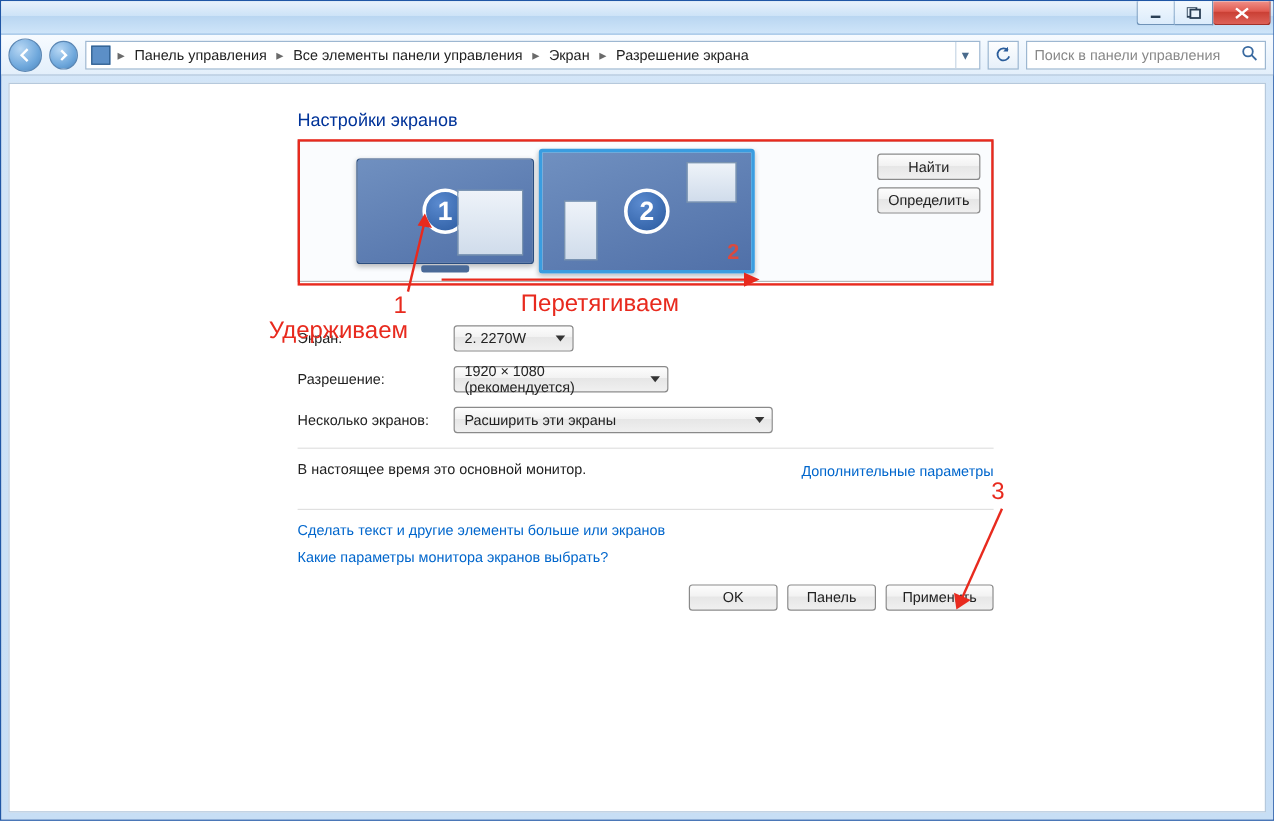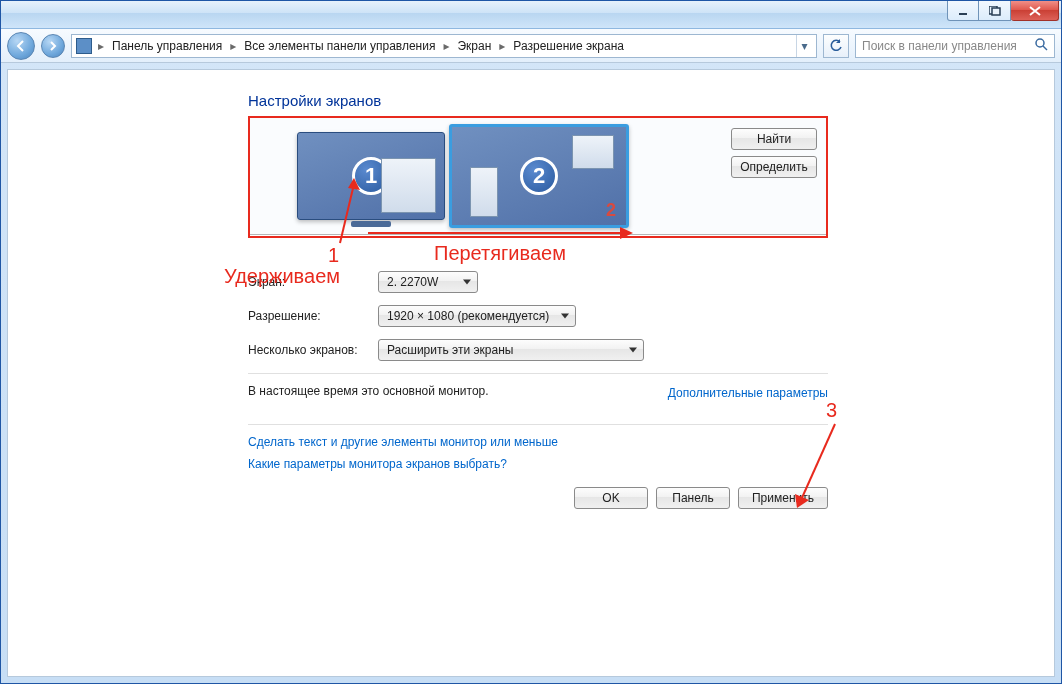--- a/index.html
+++ b/index.html
@@ -366,21 +366,21 @@
       <div class="form-row">
         <span class="lbl">Экран:</span>
         <div class="w7drop" style="width:100px">
           <span>2. 2270W</span>
           <span class="arrow"></span>
         </div>
       </div>
 
       <div class="form-row">
         <span class="lbl">Разрешение:</span>
-        <div class="w7drop" style="width:198px">
+        <div class="w7drop" style="width:179px">
           <span>1920 × 1080 (рекомендуется)</span>
           <span class="arrow"></span>
         </div>
       </div>
 
 
       <div class="form-row">
         <span class="lbl">Несколько экранов:</span>
         <div class="w7drop" style="width:266px">
           <span>Расширить эти экраны</span>
@@ -390,21 +390,21 @@
 
       <div style="border-top:1px solid #e0e0e0; margin-top:4px;"></div>
 
       <div class="link-row">
         <span class="status-text">В настоящее время это основной монитор.</span>
         <span class="link" style="margin:0">Дополнительные параметры</span>
       </div>
 
       <div style="border-top:1px solid #e0e0e0; margin-bottom:10px;"></div>
 
-      <span class="link">Сделать текст и другие элементы монитор или меньше</span>
+      <span class="link">Сделать текст и другие элементы больше или экранов</span>
       <span class="link">Какие параметры монитора экранов выбрать?</span>
 
       <div class="dialog-btns">
         <div class="w7btn" style="min-width:74px">OK</div>
         <div class="w7btn" style="min-width:74px">Панель</div>
         <div class="w7btn" style="min-width:90px">Применить</div>
       </div>
 
     </div>
 

